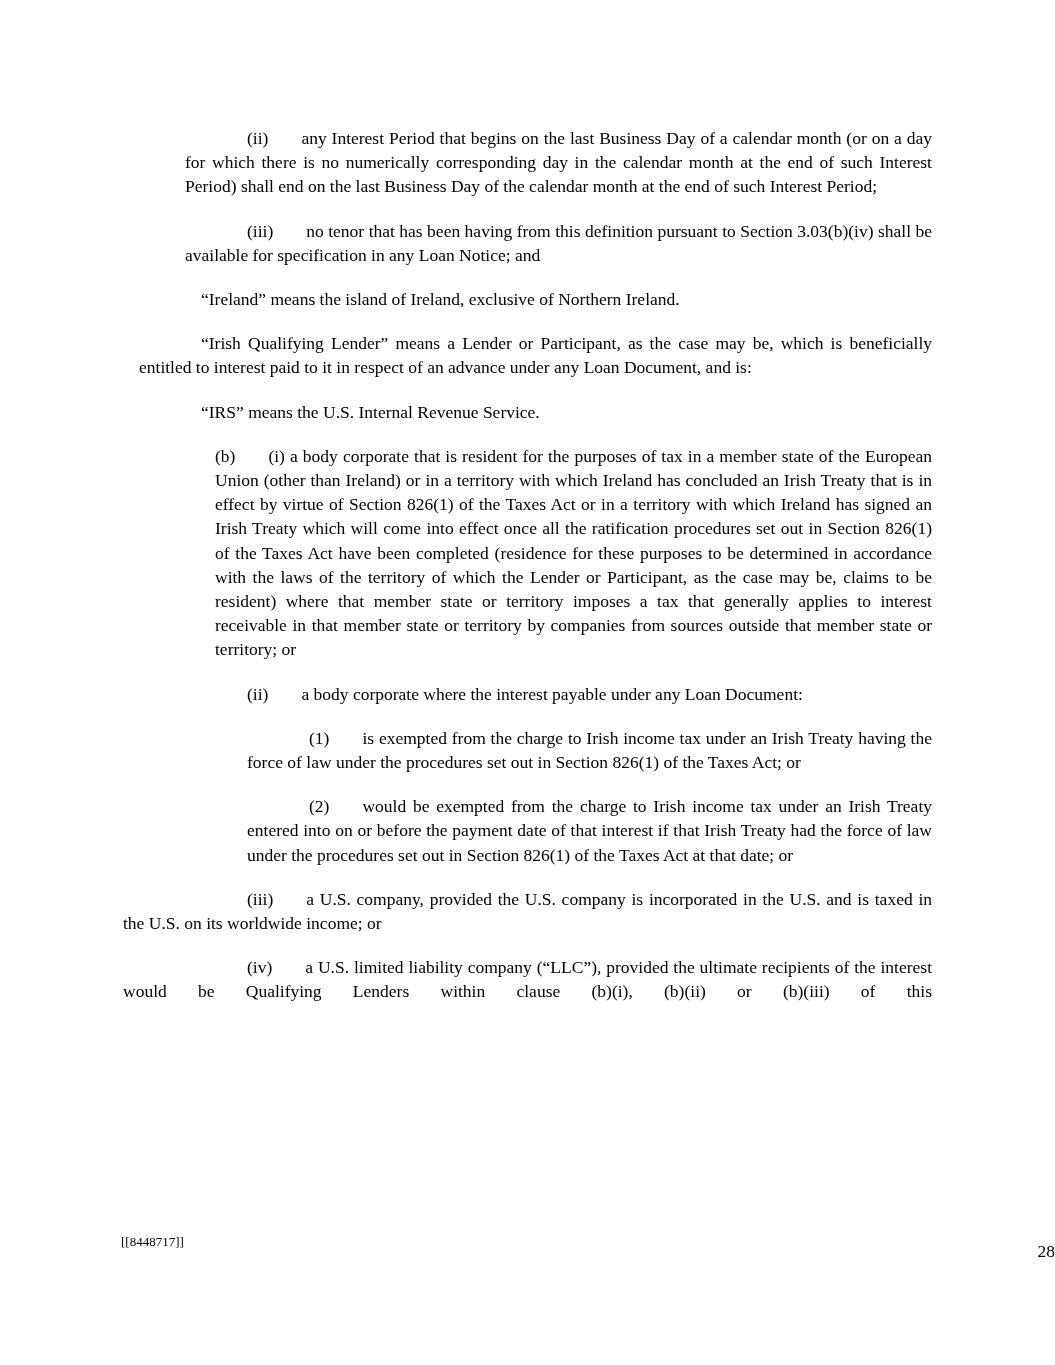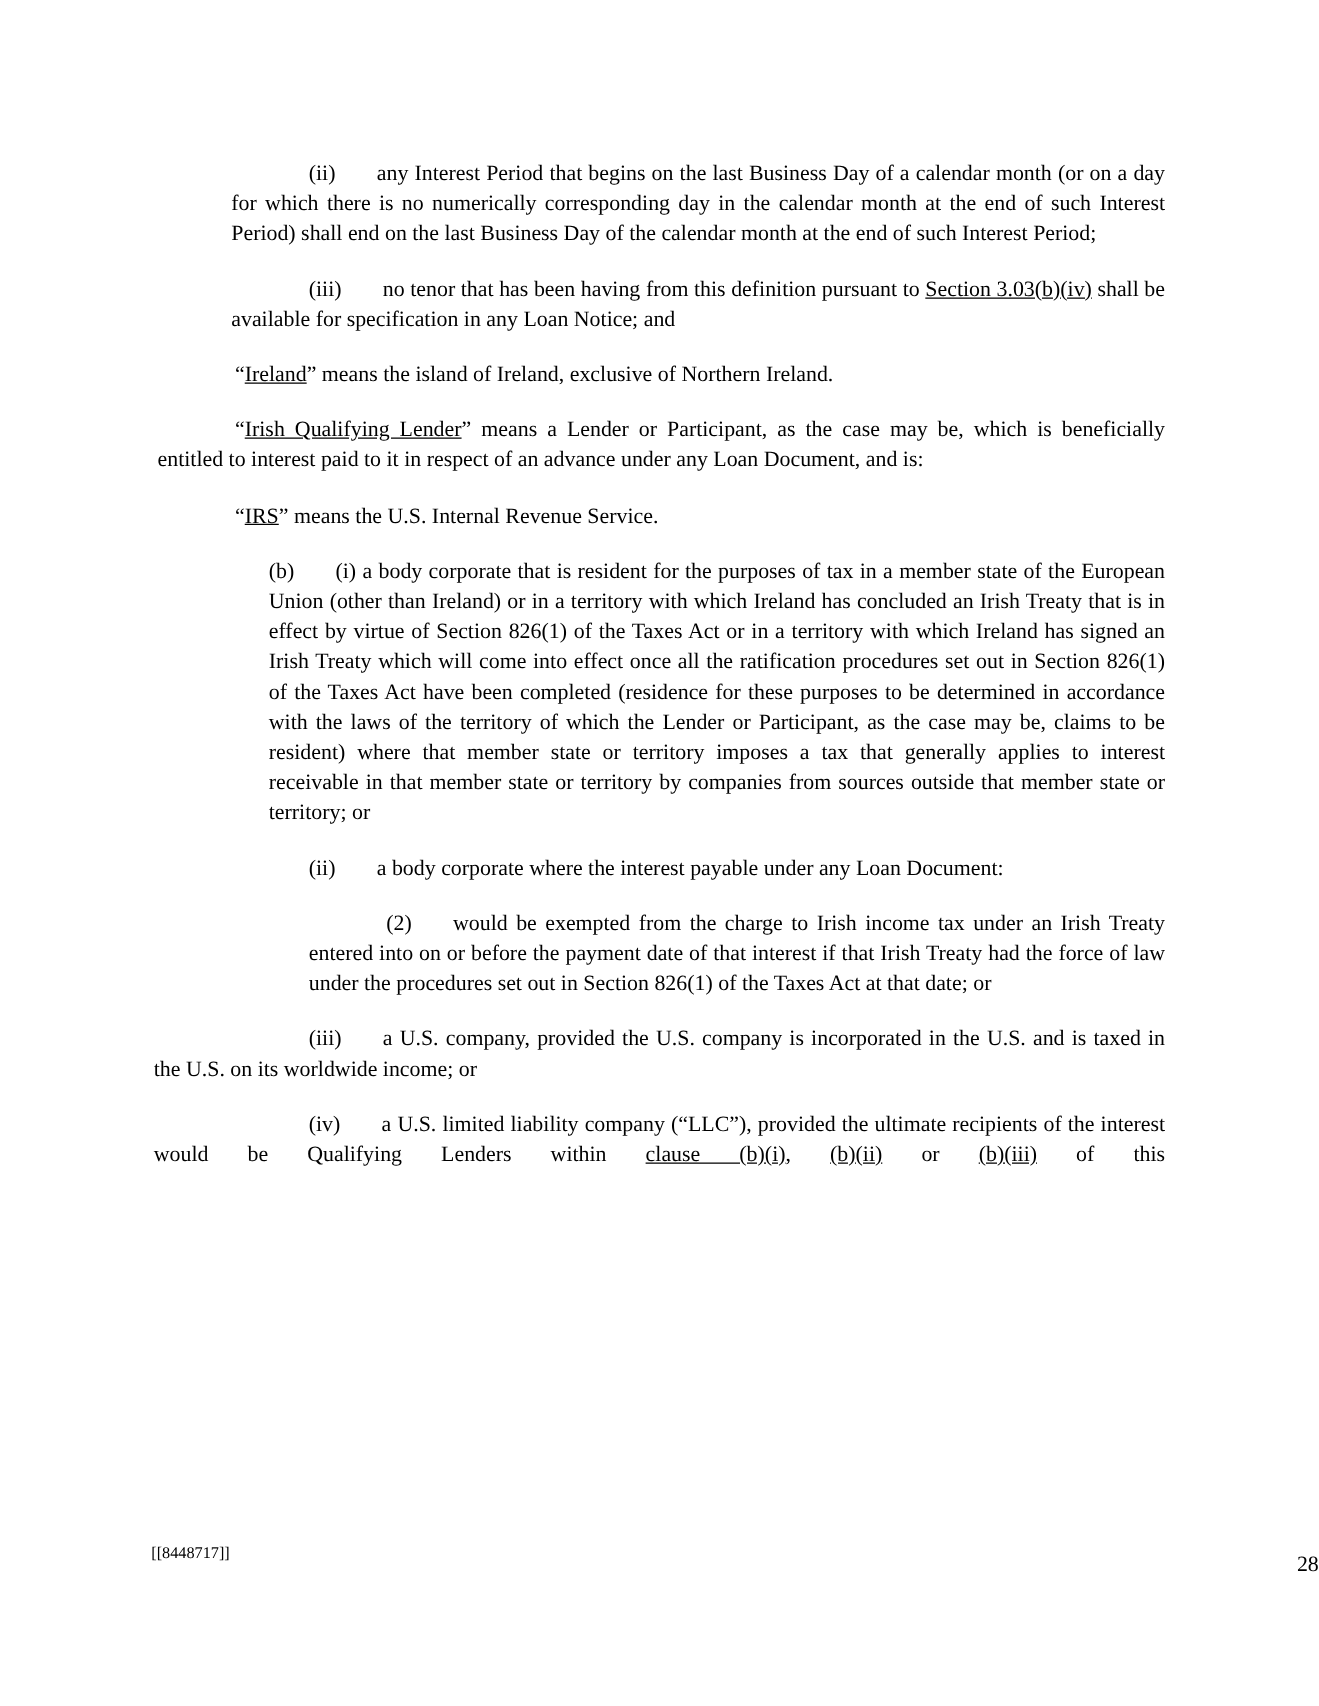--- a/index.html
+++ b/index.html
@@ -17,27 +17,27 @@
   .content {
     position: absolute;
     top: 106px;
     left: 123px;
     width: 809px;
     text-align: justify;
   }
   .para { margin: 20px 0 0 0; }
   
   .i1f  { margin-left: 62px;  text-indent: 62px; }   
-  .i0f  { margin-left: 3px;     text-indent: 62px; }   
+  .i0f  { margin-left: 16px;     text-indent: 62px; }   
   .i1   { margin-left: 92px;  text-indent: 0; }      
   .i2f  { margin-left: 124px; text-indent: 62px; }   
   .i0f2 { margin-left: 0;     text-indent: 124px; }  
   .jlast { text-align-last: justify; }               
   .tab { display: inline-block; width: 33px; }
-  .u { text-decoration: underline; }
+  .u { }
   .pagenum {
     position: absolute;
     top: 1239px;
     left: 0;
     width: 100%;
     text-align: right;
   }
   .stamp {
     position: absolute;
     top: 1234px;
@@ -61,20 +61,21 @@
 
     <p class="para i0f"><span>“</span><span class="u">Irish Qualifying Lender</span><span>” means a Lender or Participant, as the case may be, which is beneficially entitled to interest paid to it in respect of an advance under any Loan Document, and is:</span></p>
 
     <p class="para i0f"><span>“</span><span class="u">IRS</span><span>” means the U.S. Internal Revenue Service.</span></p>
 
 
     <p class="para i1"><span class="mk">(b)</span><span class="tab"></span><span>(i) a body corporate that is resident for the purposes of tax in a member state of the European Union (other than Ireland) or in a territory with which Ireland has concluded an Irish Treaty that is in effect by virtue of Section 826(1) of the Taxes Act or in a territory with which Ireland has signed an Irish Treaty which will come into effect once all the ratification procedures set out in Section 826(1) of the Taxes Act have been completed (residence for these purposes to be determined in accordance with the laws of the territory of which the Lender or Participant, as the case may be, claims to be resident) where that member state or territory imposes a tax that generally applies to interest receivable in that member state or territory by companies from sources outside that member state or territory; or</span></p>
 
     <p class="para i1f"><span class="mk">(ii)</span><span class="tab"></span><span>a body corporate where the interest payable under any Loan Document:</span></p>
 
+    <p class="para i2f"><span class="mk">(1)</span><span class="tab"></span><span>is exempted from the charge to Irish income tax under an Irish Treaty having the force of law under the procedures set out in Section 826(1) of the Taxes Act; or</span></p>
 
     <p class="para i2f"><span class="mk">(2)</span><span class="tab"></span><span>would be exempted from the charge to Irish income tax under an Irish Treaty entered into on or before the payment date of that interest if that Irish Treaty had the force of law under the procedures set out in Section 826(1) of the Taxes Act at that date; or</span></p>
 
     <p class="para i0f2"><span class="mk">(iii)</span><span class="tab"></span><span>a U.S. company, provided the U.S. company is incorporated in the U.S. and is taxed in the U.S. on its worldwide income; or</span></p>
 
     <p class="para i0f2 jlast"><span class="mk">(iv)</span><span class="tab"></span><span>a U.S. limited liability company (“LLC”), provided the ultimate recipients of the interest would be Qualifying Lenders within </span><span class="u">clause (b)(i)</span><span>, </span><span class="u">(b)(ii)</span><span> or </span><span class="u">(b)(iii)</span><span> of this</span></p>
 
   </div>
 
   <div class="pagenum">28</div>

